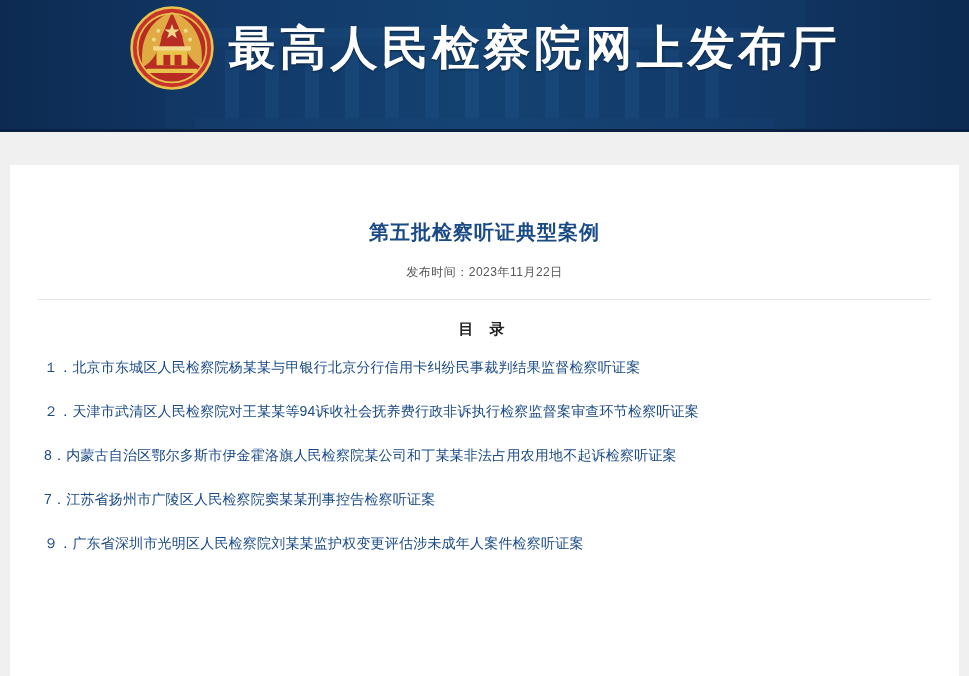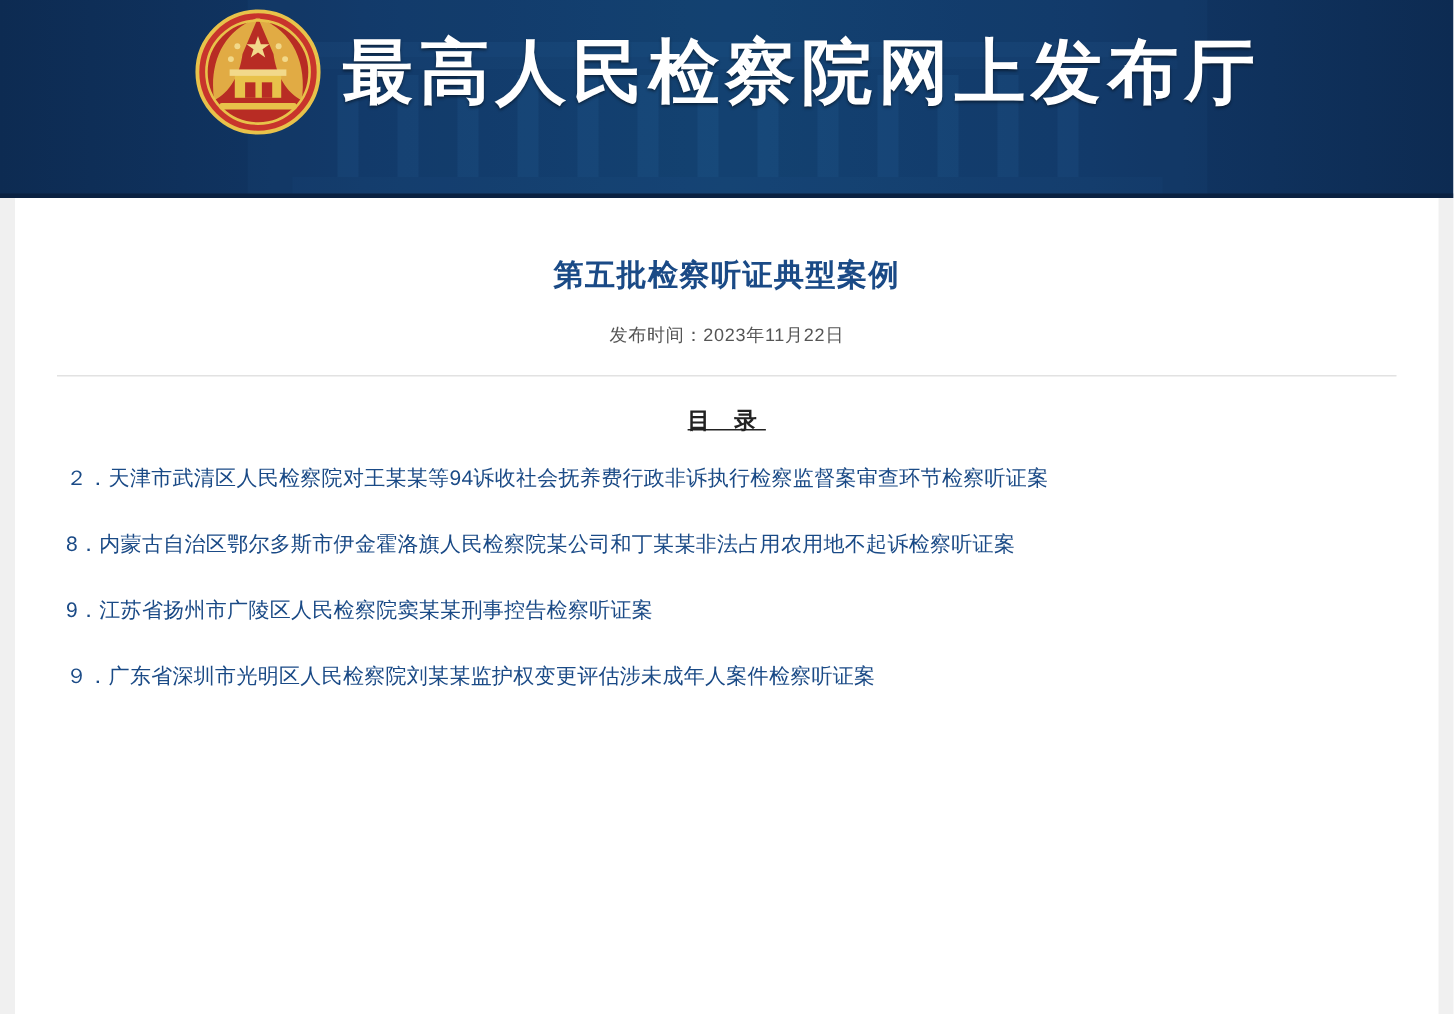--- a/index.html
+++ b/index.html
@@ -75,21 +75,22 @@
   .content-wrap {
     width: 969px;
     height: 544px;
     background: #f0f0f0;
     display: flex;
     justify-content: center;
   }
   .card {
     width: 949px;
     background: #ffffff;
-    padding: 0 0 10px 0;
+    padding: 16px 0 10px 0;
+    margin-top: 33px;
   }
   .doc-title {
     text-align: center;
     color: #1a4a86;
     font-family: "Liberation Sans", sans-serif;
     font-size: 20px;
     font-weight: 700;
     letter-spacing: 1px;
     padding-top: 38px;
   }
@@ -104,21 +105,20 @@
     margin: 18px 28px 0 28px;
     border-top: 1px solid #e2e2e2;
   }
   .toc-heading {
     text-align: center;
     color: #222222;
     font-size: 15px;
     font-weight: 700;
     letter-spacing: 6px;
     padding: 20px 0 6px 0;
-    text-decoration: underline;
   }
   .toc-list {
     margin: 0;
     padding: 0 0 0 0;
     list-style: none;
   }
   .toc-item {
     color: #1a4a86;
     font-size: 14px;
     line-height: 22px;
@@ -191,22 +191,23 @@
     <div class="card">
 
       <div class="doc-title">第五批检察听证典型案例</div>
       <div class="doc-date">发布时间：2023年11月22日</div>
 
       <div class="divider"></div>
 
       <div class="toc-heading">目  录</div>
 
       <ul class="toc-list">
+        <li class="toc-item">１．北京市东城区人民检察院杨某某与甲银行北京分行信用卡纠纷民事裁判结果监督检察听证案</li>
         <li class="toc-item">２．天津市武清区人民检察院对王某某等94诉收社会抚养费行政非诉执行检察监督案审查环节检察听证案</li>
         <li class="toc-item">8．内蒙古自治区鄂尔多斯市伊金霍洛旗人民检察院某公司和丁某某非法占用农用地不起诉检察听证案</li>
-        <li class="toc-item">9．江苏省扬州市广陵区人民检察院窦某某刑事控告检察听证案</li>
+        <li class="toc-item">7．江苏省扬州市广陵区人民检察院窦某某刑事控告检察听证案</li>
         <li class="toc-item">９．广东省深圳市光明区人民检察院刘某某监护权变更评估涉未成年人案件检察听证案</li>
       </ul>
 
     </div>
   </div>
 
 </div>
 
 </body></html>

